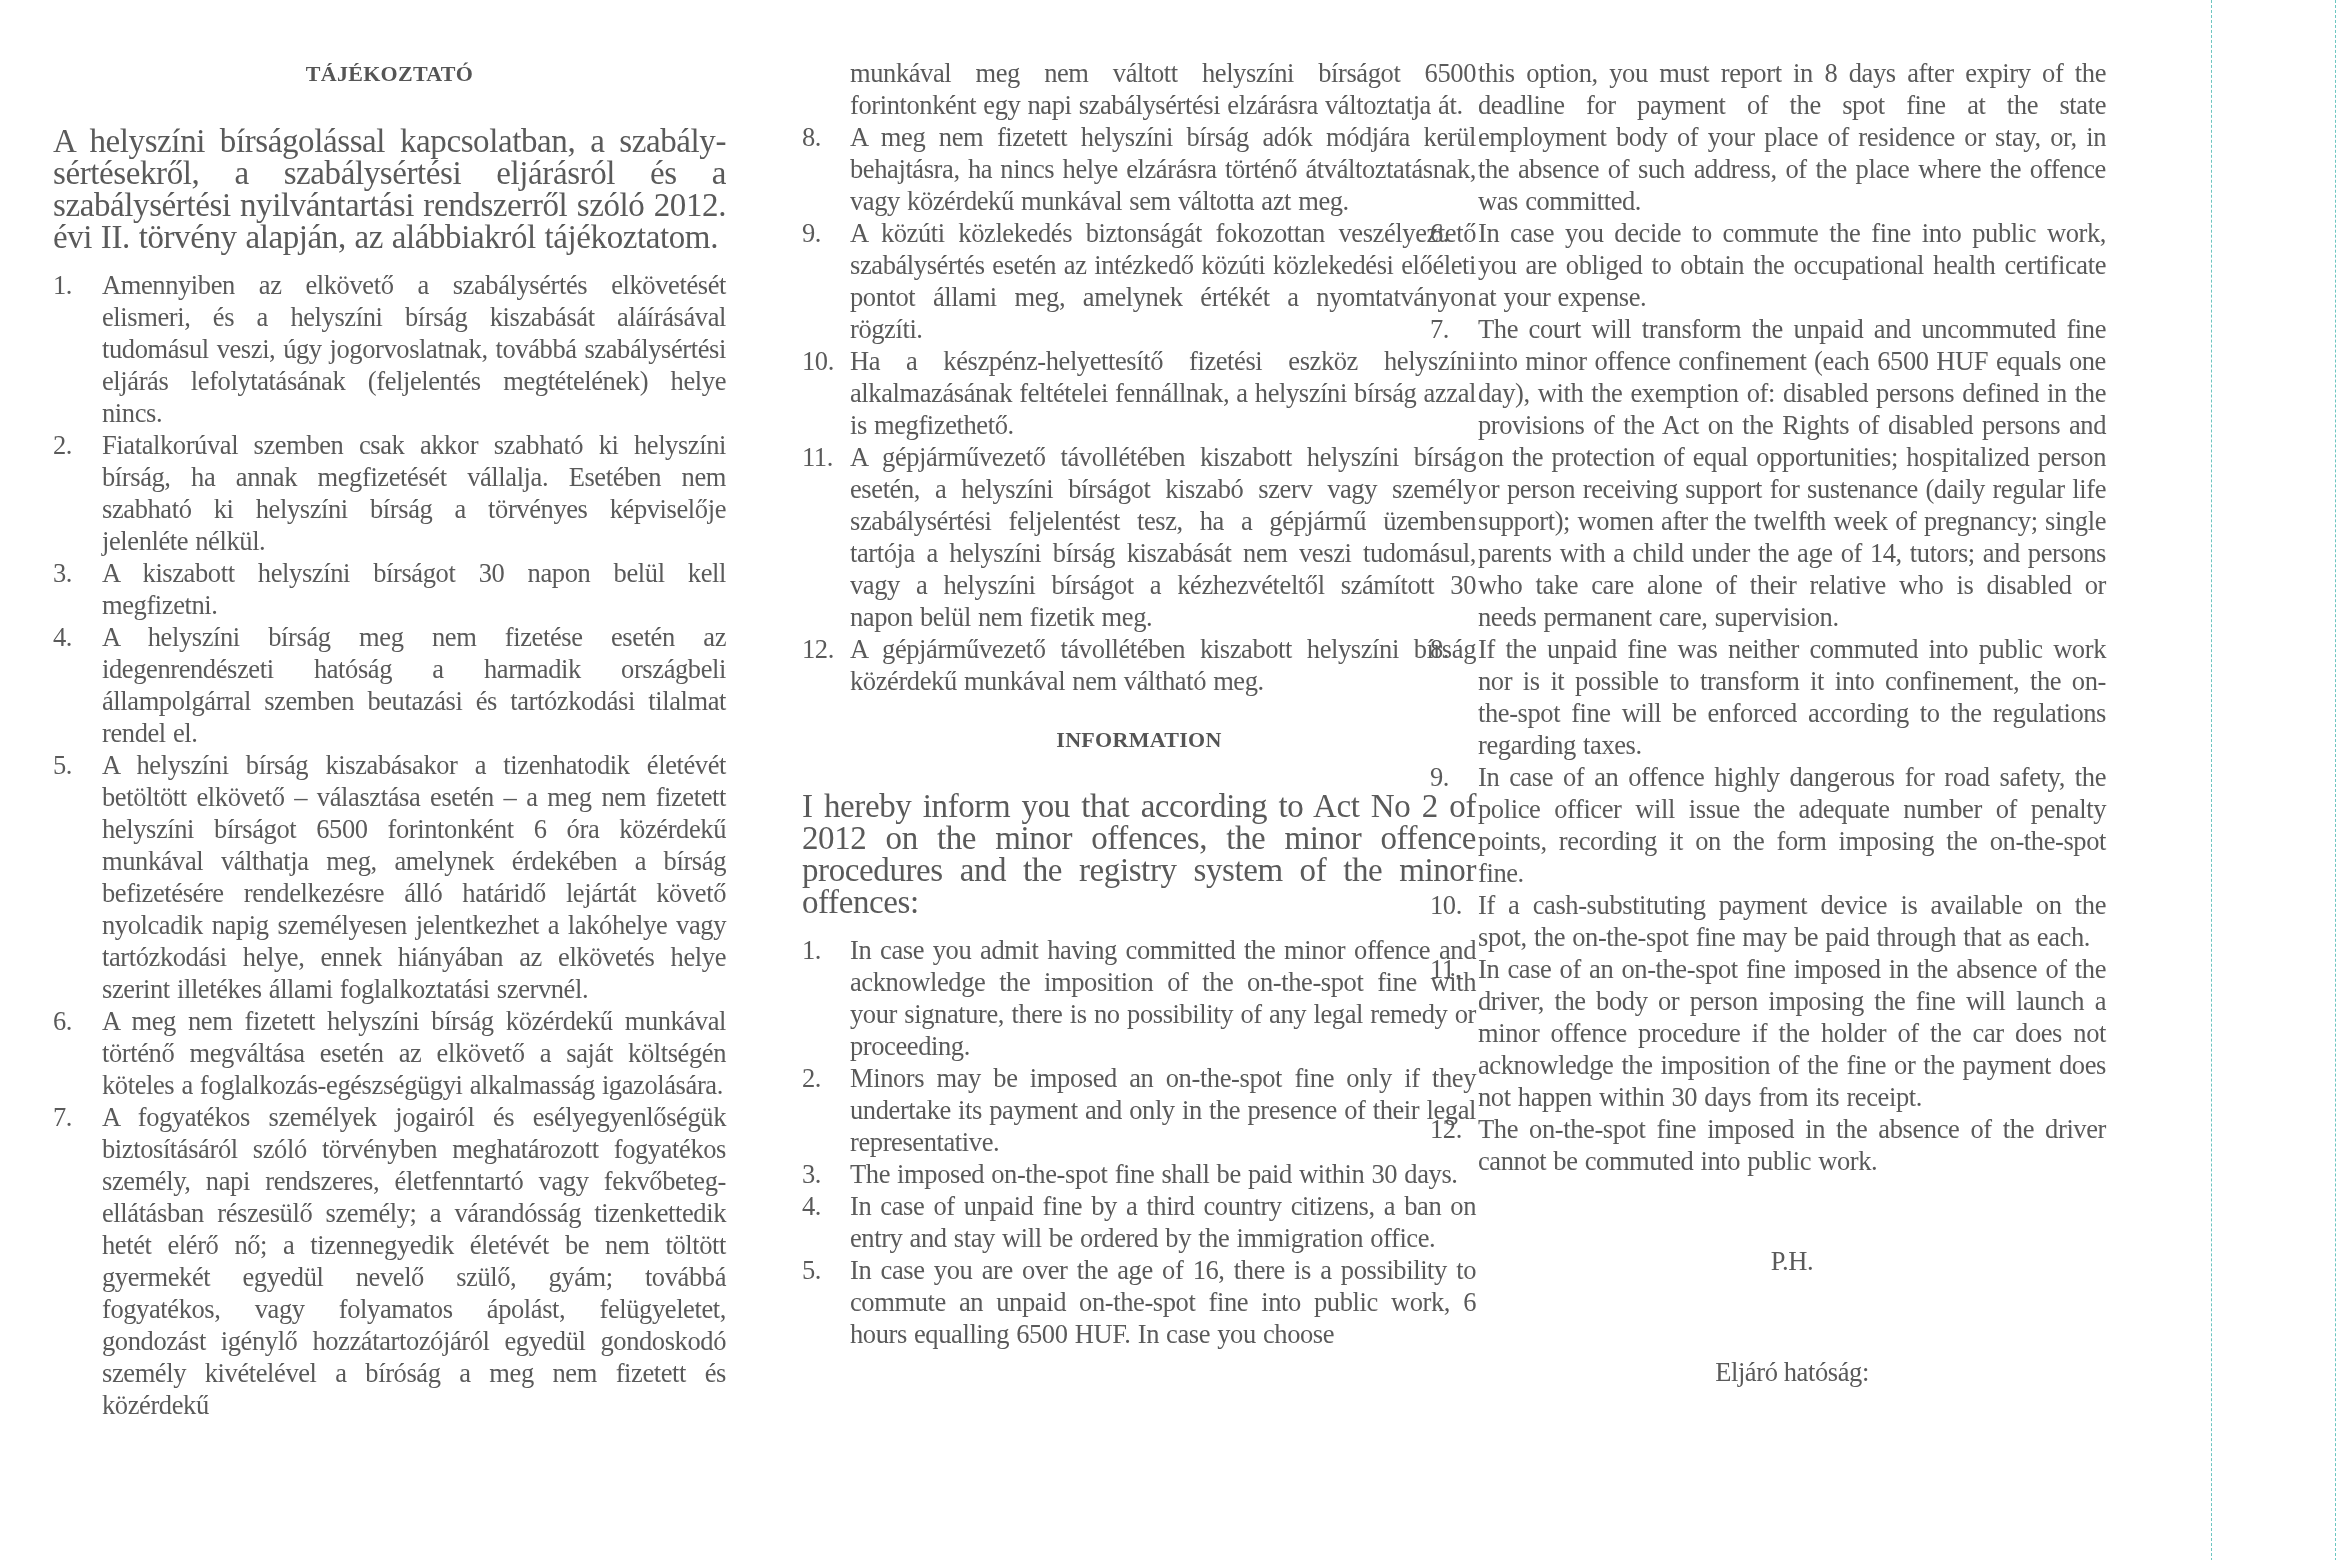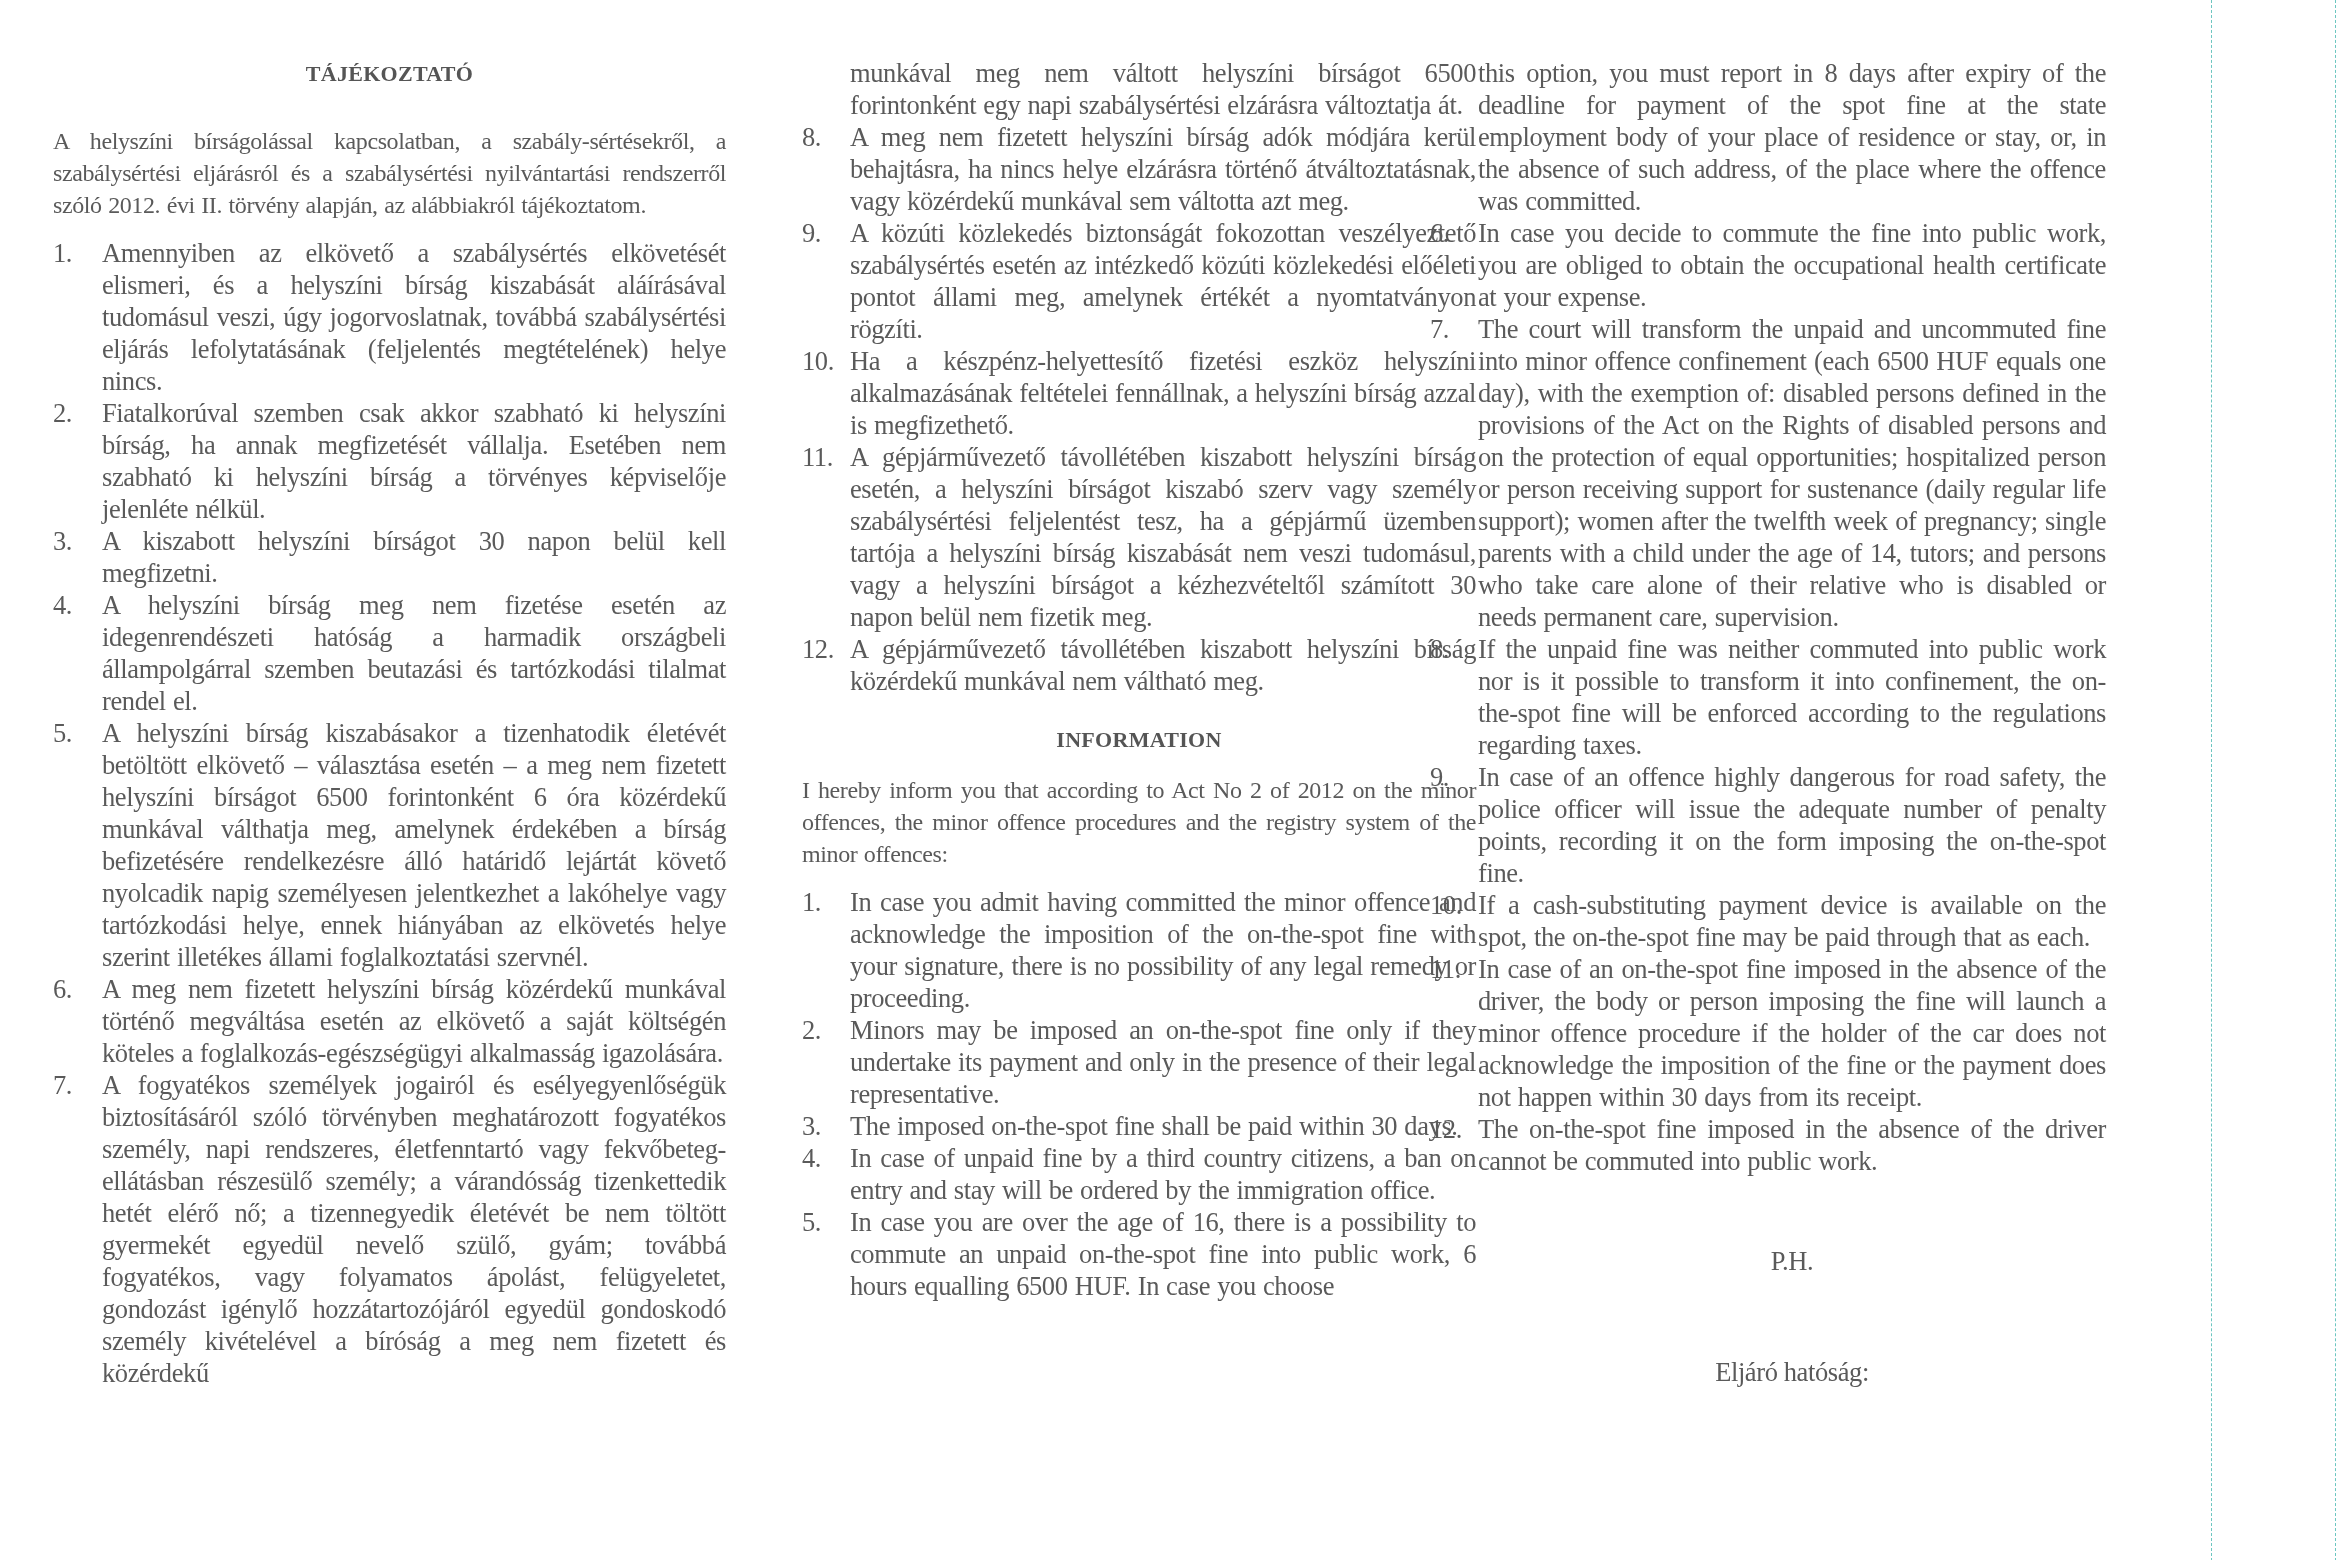--- a/index.html
+++ b/index.html
@@ -5,30 +5,30 @@
   html, body { margin: 0; padding: 0; background: #ffffff; }
   body { width: 2339px; height: 1561px; position: relative; overflow: hidden;
          font-family: "Liberation Serif", "DejaVu Serif", serif; color: #5a5a5a; }
   .col { position: absolute; top: 0; }
   .col-left { left: 53px; width: 673px; }
   .col-mid { left: 802px; width: 674px; top: 57px; }
   .col-right { left: 1430px; width: 676px; top: 57px; }
   .heading { text-align: center; font-weight: bold; font-size: 22px; letter-spacing: 0.3px;
              color: #555; margin: 0; line-height: 33px; }
   .col-left .heading { margin-top: 57px; margin-bottom: 35px; }
-  .para { margin: 0; font-size: 24px; line-height: 32px; text-align: justify;
+  .para { margin: 0; font-size: 33px; line-height: 32px; text-align: justify;
           text-align-last: left; letter-spacing: -0.4px; word-spacing: 0.9px; }
   .list { list-style: none; margin: 0; padding: 0; }
   .col-left .list { margin-top: 16.4px; }
   .item { display: flex; font-size: 26.5px; line-height: 32px; letter-spacing: -0.4px; }
   .num { width: 48px; flex: 0 0 48px; }
   .col-left .num { width: 49px; flex: 0 0 49px; }
   .txt { flex: 1; text-align: justify; text-align-last: left; word-spacing: 0.9px; }
   .cont { padding-left: 48px; }
-  .mid-heading { margin-top: 25.6px; margin-bottom: 18px; }
+  .mid-heading { margin-top: 25.6px; margin-bottom: 34px; }
   .mid-intro { margin-bottom: 16.4px; }
   .sign { text-align: center; font-size: 26.5px; line-height: 32px; margin: 0; letter-spacing: -0.4px; }
   .sign-authority { margin-top: 79px; padding-left: 48px; }
   .sign-ph { margin-top: 68px; padding-left: 48px; }
   .dash-line { position: absolute; top: 0; width: 0; height: 1561px;
                border-left: 1.8px dashed #6cc6c0; }
   .dash-1 { left: 2211px; }
   .dash-2 { left: 2335px; }
 </style>
 </head>

